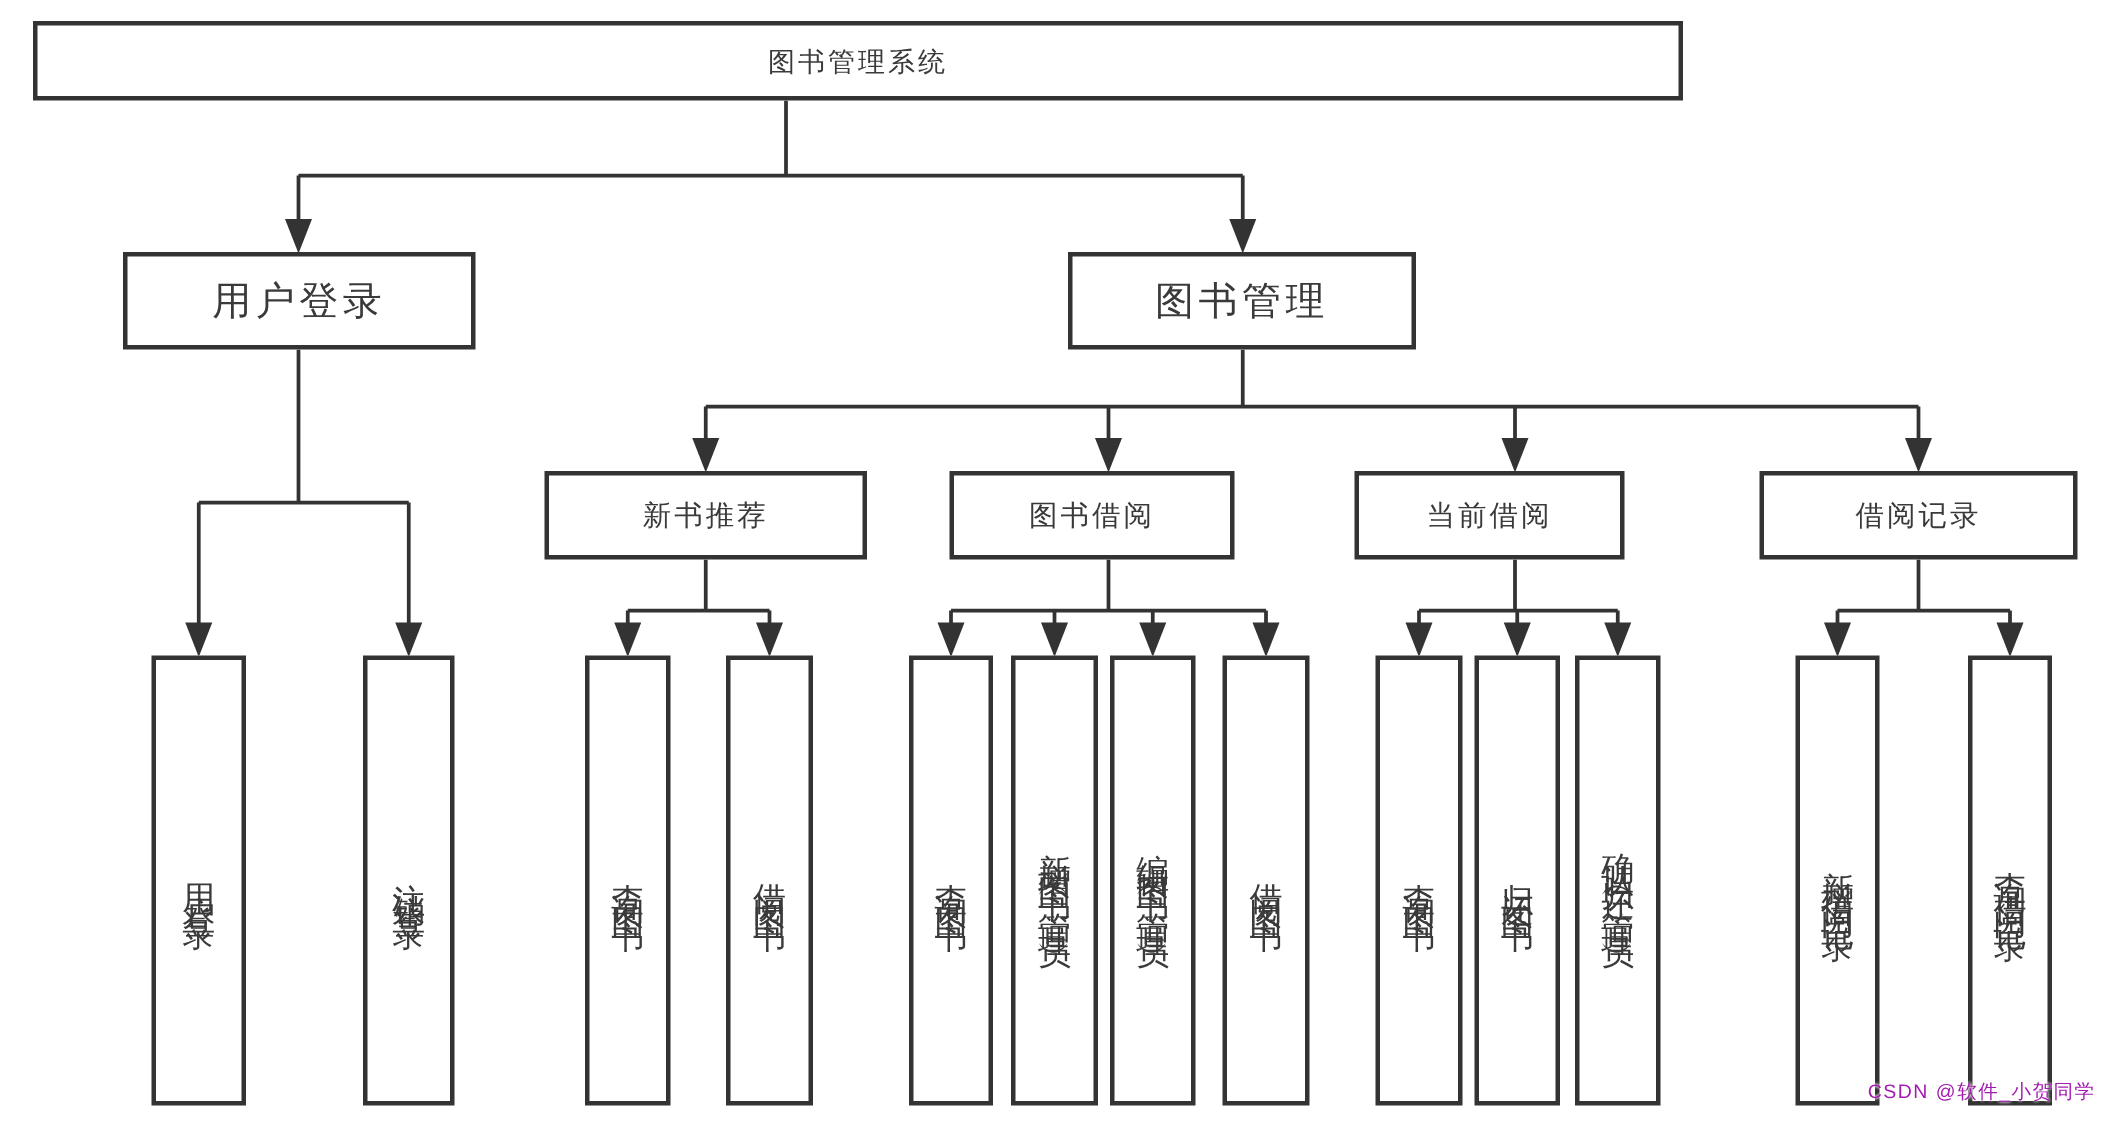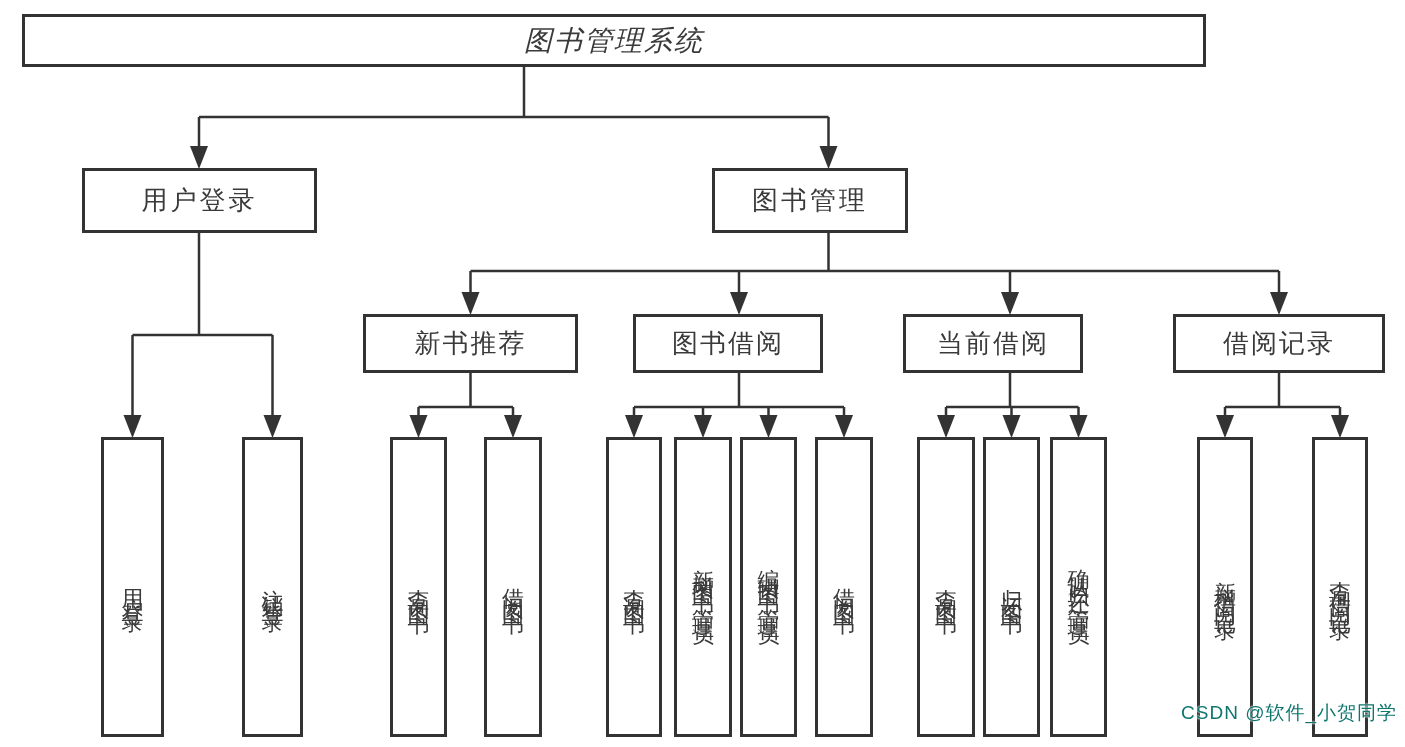--- a/index.html
+++ b/index.html
@@ -27,32 +27,32 @@
     position: absolute;
     box-sizing: border-box;
     border: 3px solid #333333;
     background: #ffffff;
     display: flex;
     align-items: center;
     justify-content: center;
     color: #3a3a3a;
   }
   .node-root {
-    left: 22px;  top: 14px;  width: 1184px; height: 53px;
-    font-size: 28px; letter-spacing: 2px; font-style: italic;
+    left: 22px;  top: 14px;  width: 1100px; height: 53px;
+    font-size: 18px; letter-spacing: 2px;
   }
   .node-l2 {
     top: 168px; height: 65px;
     font-size: 26px; letter-spacing: 3px;
   }
   .node-l2.pos-userlogin { left: 82px;  width: 235px; }
-  .node-l2.pos-bookmgmt  { left: 712px; width: 196px; }
+  .node-l2.pos-bookmgmt  { left: 712px; width: 232px; }
   .node-l3 {
     top: 314px; height: 59px;
-    font-size: 26px; letter-spacing: 2px; text-align: right;
+    font-size: 19px; letter-spacing: 2px; text-align: right;
   }
   .node-l3.pos-newbook { left: 363px;  width: 215px; }
   .node-l3.pos-borrow  { left: 633px;  width: 190px; }
   .node-l3.pos-current { left: 903px;  width: 180px; }
   .node-l3.pos-records { left: 1173px; width: 212px; }
   .leaf {
     top: 437px; height: 300px;
     writing-mode: vertical-rl;
     text-orientation: mixed;
     font-size: 22px;
@@ -70,23 +70,23 @@
   .pos-tj3 { left: 740px;  width: 57px; }
   .pos-tj4 { left: 815px;  width: 58px; }
   .pos-dq1 { left: 917px;  width: 58px; }
   .pos-dq2 { left: 983px;  width: 57px; }
   .pos-dq3 { left: 1050px; width: 57px; }
   .pos-jl1 { left: 1197px; width: 56px; }
   .pos-jl2 { left: 1312px; width: 56px; }
   .watermark {
     position: absolute;
     right: 8px;
-    bottom: 21px;
-    font-size: 19px;
-    color: #0f766e;
+    bottom: 10px;
+    font-size: 13px;
+    color: #a21caf;
     text-shadow: 0 0 2px #ffffff, 0 0 2px #ffffff;
     z-index: 5;
     letter-spacing: 1px;
   }
 </style>
 </head>
 <body>
 
 <div id="canvas">
 

